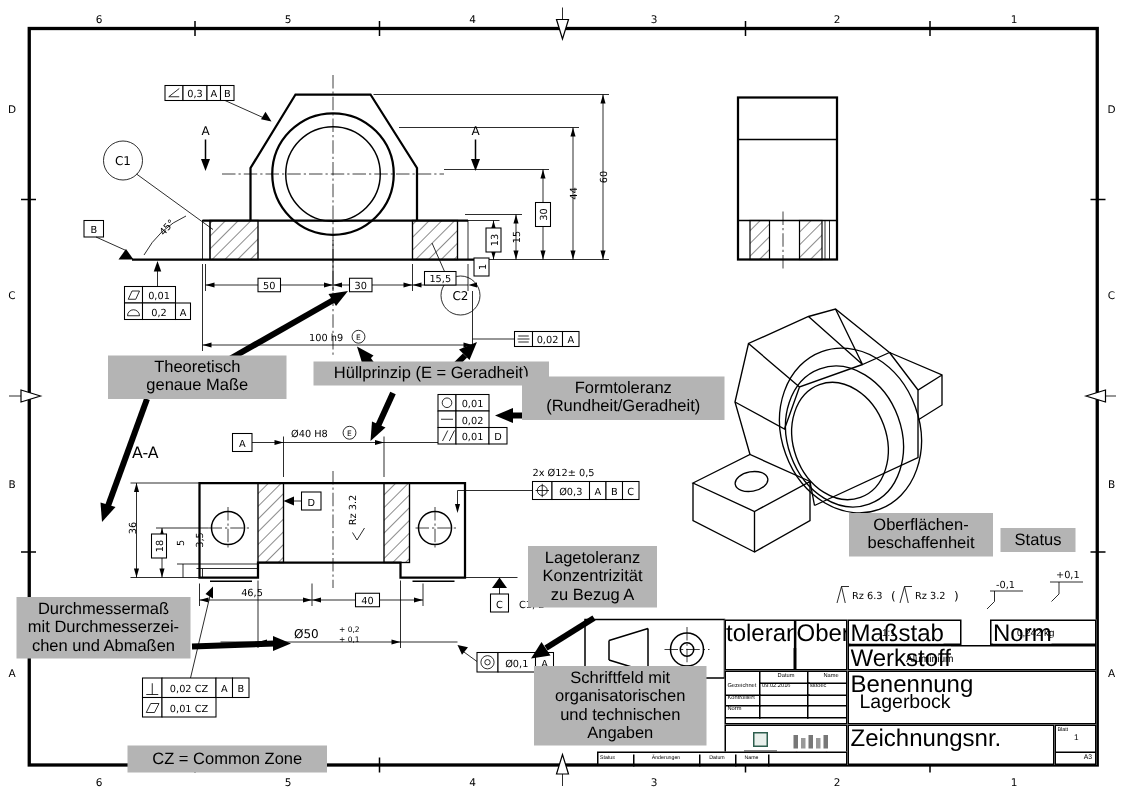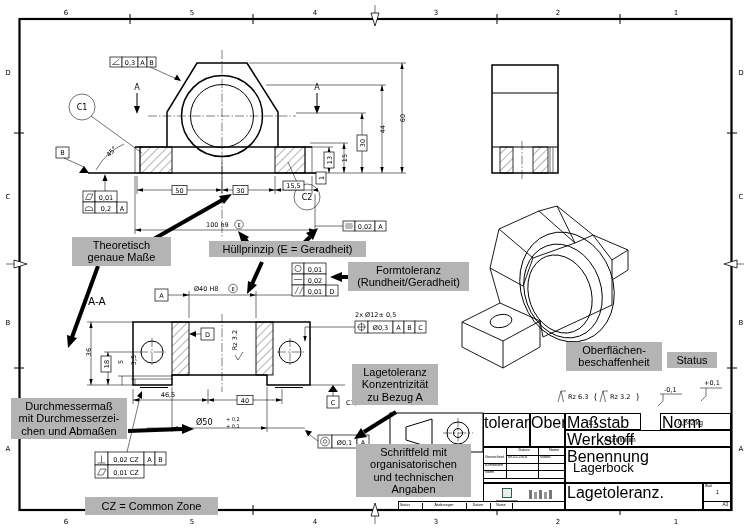--- a/index.html
+++ b/index.html
@@ -464,24 +464,24 @@
         <polygon class="ah" points="247,294 248,281 257,285"></polygon>
     <line x1="350" y1="277" x2="341" y2="277" stroke-width="4"></line>
         <polygon class="ah" points="330,277 342,272 342,282"></polygon>
     <line x1="396" y1="412" x2="364" y2="432" stroke-width="4"></line>
         <polygon class="ah" points="354,439 361,428 367,437"></polygon>
     <line x1="128" y1="431" x2="183" y2="429" stroke-width="4"></line>
         <polygon class="ah" points="194,429 182,424 182,434"></polygon>
   </g>
 </svg>
 
-<div class="glabel" style="left:72px;top:237px;width:99px;">Theoretisch
+<div class="glabel" style="left:72px;top:237px;width:119px;">Theoretisch
 genaue Maße</div>
 <div class="glabel" style="left:209px;top:241px;width:157px;">Hüllprinzip (E = Geradheit)</div>
-<div class="glabel" style="left:348px;top:262px;width:121px;">Formtoleranz
+<div class="glabel" style="left:348px;top:251px;width:135px;">Formtoleranz
 (Rundheit/Geradheit)</div>
 <div class="glabel" style="left:352px;top:364px;width:86px;">Lagetoleranz
 Konzentrizität
 zu Bezug A</div>
 <div class="glabel" style="left:566px;top:342px;width:96px;">Oberflächen-
 beschaffenheit</div>
 <div class="glabel" style="left:667px;top:352px;width:50px;">Status</div>
 <div class="glabel" style="left:11px;top:398px;width:116px;">Durchmessermaß
 mit Durchmesserzei-
 chen und Abmaßen</div>
@@ -512,21 +512,21 @@
   </div>
   <div class="cellabs" style="left:82px;top:17px;width:166px;height:17px;">
     <span class="tb lab" style="border:none;position:absolute;left:1px;top:0;">Werkstoff</span>
     <span style="position:absolute;left:38px;top:5px;font-size:6.8px;">Aluminium</span>
   </div>
   <div class="cellabs" style="left:82px;top:34px;width:166px;height:36px;">
     <span class="tb lab" style="border:none;position:absolute;left:1px;top:0;">Benennung</span>
     <span style="position:absolute;left:7px;top:12px;font-size:13px;">Lagerbock</span>
   </div>
   <div class="cellabs" style="left:82px;top:70px;width:138px;height:27px;">
-    <span class="tb lab" style="border:none;position:absolute;left:1px;top:0;">Lagetoleranz.</span>
+    <span class="tb lab" style="border:none;position:absolute;left:1px;top:0;">Zeichnungsnr.</span>
   </div>
   <div class="cellabs" style="left:220px;top:70px;width:28px;height:27px;">
     <span class="tb lab" style="border:none;position:absolute;left:1px;top:0;font-size:3.6px;">Blatt</span>
     <span style="position:absolute;left:12px;top:5px;font-size:5.5px;">1</span>
     <span style="position:absolute;left:0;right:0;top:17px;border-top:0.7px solid #000;text-align:right;font-size:4.5px;padding-right:2px;">A3</span>
   </div>
 
   <div class="cellabs" style="left:0;top:34px;width:82px;height:36px;">
     <div style="position:absolute;left:0;top:0;width:22px;height:7px;"></div>
     <div class="tiny" style="position:absolute;left:22px;top:0;width:32px;height:7px;border-left:0.6px solid #000;border-bottom:0.6px solid #000;text-align:center;">Datum</div>

